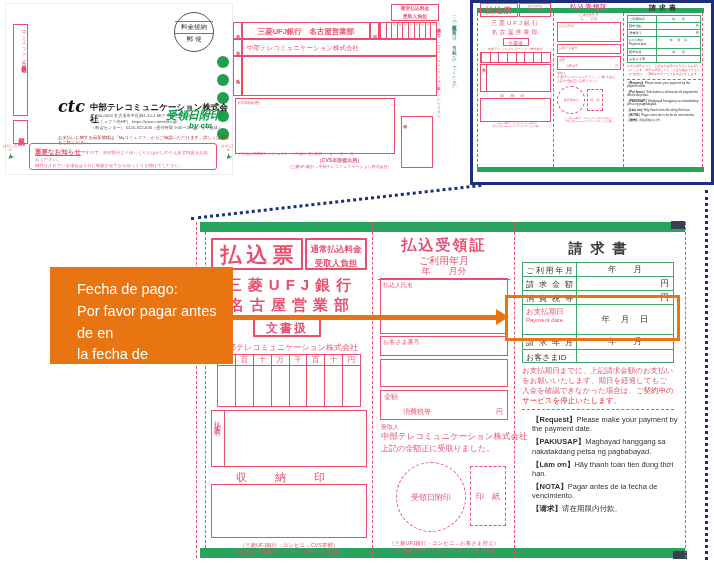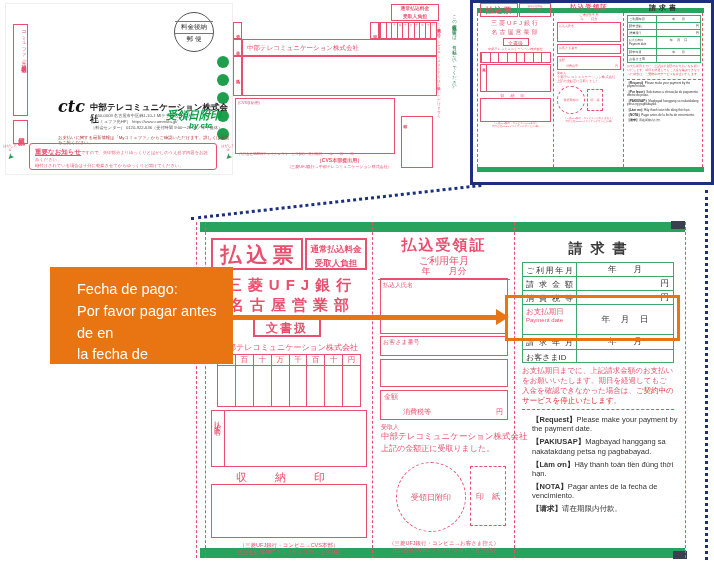--- a/index.html
+++ b/index.html
@@ -129,20 +129,21 @@
   </div>
 
   <div class="abs hslip">
     <div class="abs hs-fee box">
       <div>通常払込料金</div>
       <div>受取人負担</div>
     </div>
     <div class="abs box hs-lblcol vtext" style="left:0;top:18px;width:9px;height:17px;">振込先</div>
     <div class="abs box hs-lblcol vtext" style="left:0;top:35px;width:9px;height:17px;">受取人</div>
     <div class="abs box hs-lblcol vtext" style="left:0;top:52px;width:9px;height:40px;">払込人氏名</div>
+    <div class="abs box" style="left:9px;top:18px;width:128px;height:17px;font-size:7.5px;font-weight:bold;padding-top:4px;text-align:center;">三菱UFJ銀行　名古屋営業部</div>
     <div class="abs box hs-lblcol vtext" style="left:137px;top:18px;width:9px;height:17px;">金額</div>
     <div class="abs digmini box" style="left:146px;top:18px;width:58px;height:17px;">
       <div class="c"></div>
       <div class="c"></div>
       <div class="c">千</div>
       <div class="c">百</div>
       <div class="c">十</div>
       <div class="c">万</div>
       <div class="c">千</div>
       <div class="c">百</div>

